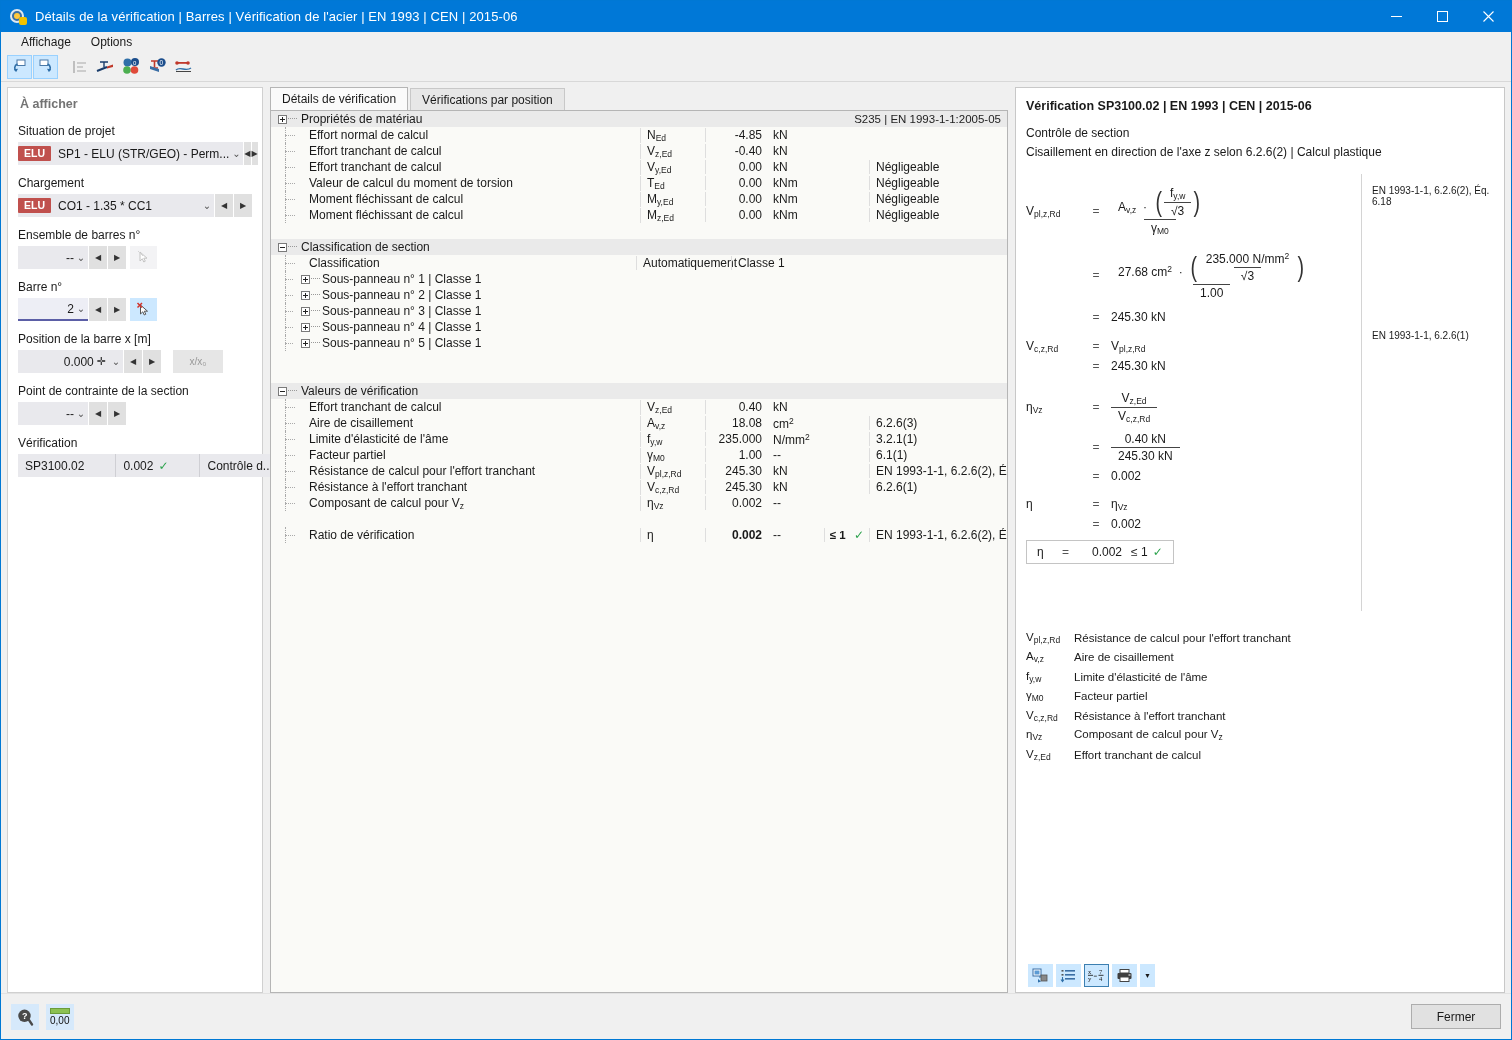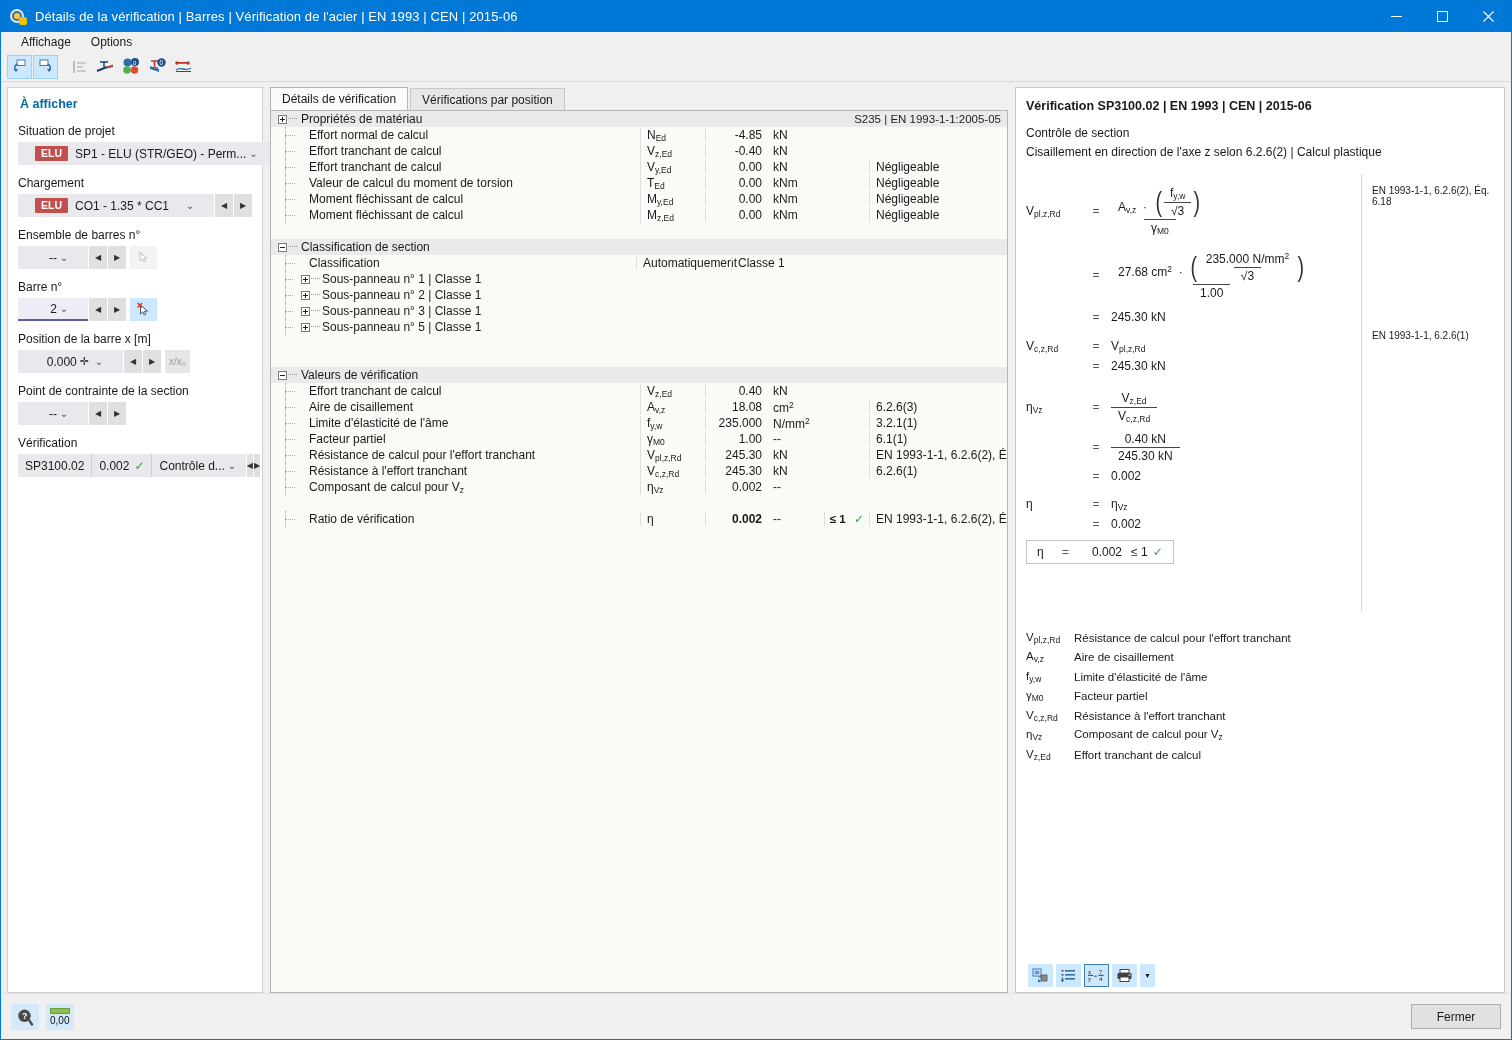--- a/index.html
+++ b/index.html
@@ -43,43 +43,43 @@
   .tb-btn.on{background:#cce8ff;border:1px solid #99d1ff;}
   .tb-sep{width:7px;}
 
   
   .content{position:absolute;left:0;top:80px;right:0;bottom:46px;display:flex;
     padding:6px 6px 0 6px;box-sizing:border-box;gap:7px;}
 
   
   .pane-left{width:256px;flex:none;background:#fff;border:1px solid #d0d0d0;
     box-sizing:border-box;padding:8px 10px;position:relative;}
-  .pane-left .hdr{color:#0369a1;font-size:12.5px;font-weight:bold;margin:1px 0 13px 2px;}
+  .pane-left .hdr{color:#737373;font-size:12.5px;font-weight:bold;margin:1px 0 13px 2px;}
   .fgroup{margin-bottom:11px;}
   .flabel{font-size:12px;color:#1a1a1a;margin-bottom:4px;}
   .frow{display:flex;align-items:stretch;height:23px;}
   .combo{background:#e9e9ed;display:flex;align-items:center;height:23px;
-    box-sizing:border-box;padding:0 17px;font-size:12px;}
+    box-sizing:border-box;padding:0 0;font-size:12px;}
   .combo.wide{flex:1;}
   .combo.sm{width:70px;justify-content:flex-end;}
   .combo.active{background:#edeef5;border-bottom:2px solid #5b5ea6;}
   .badge{background:#c0504d;color:#fff;font-size:10.5px;font-weight:bold;
     padding:1px 6px;border-radius:1px;margin-right:7px;line-height:13px;}
   .combo-val{flex:1;white-space:nowrap;overflow:hidden;text-overflow:ellipsis;}
   .chev{width:14px;text-align:center;color:#555;font-size:10px;flex:none;}
   .spin{width:18px;background:#e0e0e0;display:flex;align-items:center;justify-content:center;
     font-size:8px;color:#333;margin-left:1px;}
   .picker{width:27px;margin-left:4px;background:#e9e9ed;display:flex;align-items:center;
     justify-content:center;position:relative;}
   .picker.hl{background:#cce8ff;}
   .picker.dis{background:#e9e9ed;opacity:.5;}
   .picker svg{display:block;}
-  .xx0{width:25px;margin-left:4px;background:#e6e6e6;display:flex;align-items:center;
+  .xx0{width:50px;margin-left:12px;background:#e6e6e6;display:flex;align-items:center;
     justify-content:center;font-size:10px;color:#999;}
-  .vrow{display:flex;align-items:center;height:23px;background:#e9e9ed;font-size:12px;}
+  .vrow{display:flex;align-items:center;height:23px;background:#e9e9ed;font-size:12px;gap:24px;}
   .vcell{padding:0 7px;height:23px;display:flex;align-items:center;}
   .vcell + .vcell{border-left:1px solid #cfcfd4;}
   .check{color:#2ba24c;font-size:12px;margin-left:5px;}
 
   
   .pane-mid{flex:1;display:flex;flex-direction:column;min-width:0;}
   .tabs{display:flex;height:23px;align-items:flex-end;}
   .tab{height:22px;padding:0 11px;display:flex;align-items:center;font-size:12px;
     background:#e7e7e7;border:1px solid #c8c8c8;border-bottom:none;margin-right:2px;
     box-sizing:border-box;}
@@ -475,20 +475,26 @@
             <div class="subrow">
               <span class="tree2"></span>
               <span class="exp plus" style="margin-left:0"></span>
               <span class="grp-dots"></span>
               <span>Sous-panneau n° 3 | Classe 1</span>
             </div>
             <div class="subrow">
               <span class="tree2"></span>
               <span class="exp plus" style="margin-left:0"></span>
               <span class="grp-dots"></span>
+              <span>Sous-panneau n° 4 | Classe 1</span>
+            </div>
+            <div class="subrow">
+              <span class="tree2"></span>
+              <span class="exp plus" style="margin-left:0"></span>
+              <span class="grp-dots"></span>
               <span>Sous-panneau n° 5 | Classe 1</span>
             </div>
           </div>
         <div class="spacer16"></div>
         <div class="spacer16"></div>
 
         <div class="grp">
           <span class="exp"></span>
           <span class="grp-dots"></span>
           <span class="grp-label">Valeurs de vérification</span>

